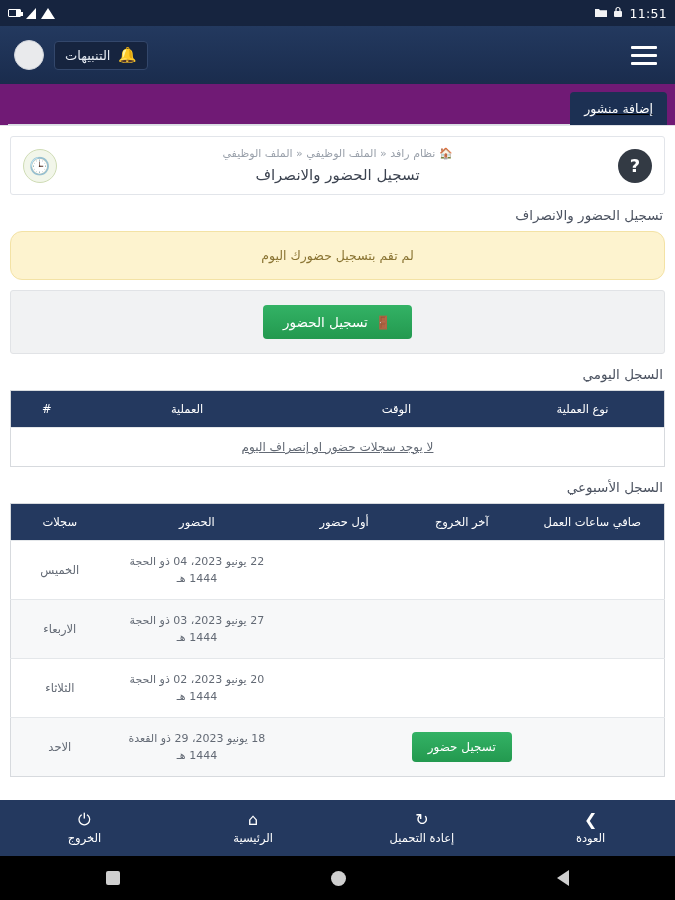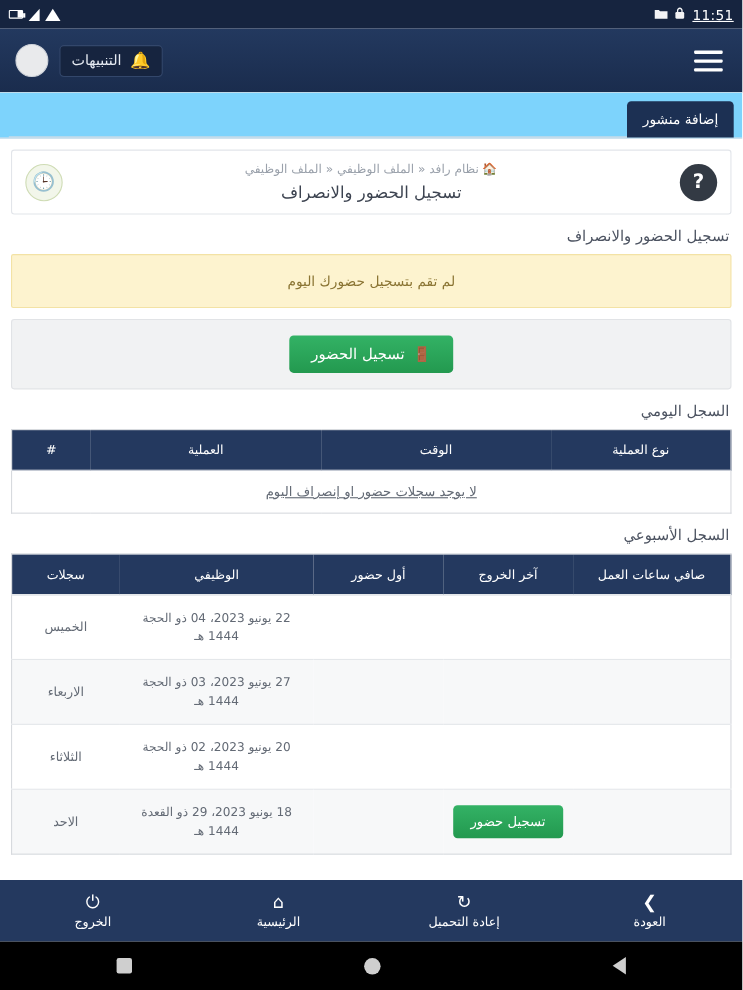--- a/index.html
+++ b/index.html
@@ -15,21 +15,21 @@
   .status-bar {
     height: 26px;
     background: #16243f;
     color: #ffffff;
     display: flex;
     align-items: center;
     justify-content: space-between;
     padding: 0 8px;
     font-size: 12px;
   }
-  .status-left { display: flex; align-items: flex-end; gap: 6px; text-decoration: underline; }
+  .status-left { display: flex; align-items: flex-end; gap: 6px; }
   .status-right { display: flex; align-items: center; gap: 5px; }
   .sb-icon { display: inline-block; opacity: .95; }
   .clock-txt { font-size: 12.5px; letter-spacing: .3px; }
 
   
   .app-header {
     height: 58px;
     background: #1c3053;
     background: linear-gradient(180deg,#23395f 0%, #1a2c4d 100%);
     display: flex;
@@ -60,22 +60,23 @@
     flex: 1;
     background: #ffffff;
     overflow: hidden;
     position: relative;
   }
 
   
   .tab-strip {
     display: flex;
     border-bottom: 1px solid #dfe2e7;
-    background: #7dd3fc;
+    background: #701a75;
     padding-top: 8px;
+    text-decoration: underline;
   }
   .tab-strip-inner { display: flex; width: 100%; padding: 0 8px; }
   .tab {
     background: #1c3053;
     color: #fff;
     font-size: 12.5px;
     padding: 9px 14px;
     border-radius: 4px 4px 0 0;
   }
   .tab-rest { flex: 1; border-bottom: 1px solid #d9dde3; }
@@ -123,21 +124,21 @@
   .section-title {
     text-align: right;
     font-size: 13.5px;
     color: #4c5361;
     margin: 12px 2px 8px 2px;
   }
 
   .alert-warn {
     background: #fdf3cf;
     border: 1px solid #f3e2a5;
-    border-radius: 2px;
+    border-radius: 12px;
     color: #8a7433;
     font-size: 12.5px;
     text-align: center;
     padding: 16px 10px;
   }
 
   .panel-grey {
     background: #f1f2f3;
     border: 1px solid #e1e3e6;
     border-radius: 3px;
@@ -349,21 +350,21 @@
       </tbody>
     </table>
 
     <div class="section-title">السجل الأسبوعي</div>
     <table class="tbl">
       <thead>
         <tr>
           <th style="width:22%">صافي ساعات العمل</th>
           <th style="width:18%">آخر الخروج</th>
           <th style="width:18%">أول حضور</th>
-          <th style="width:27%">الوظيفي</th>
+          <th style="width:27%">الحضور</th>
           <th style="width:15%">سجلات</th>
         </tr>
       </thead>
       <tbody>
         <tr>
           <td></td>
           <td></td>
           <td></td>
           <td class="date-cell">22 يونيو 2023، 04 ذو الحجة 1444 هـ</td>
           <td class="day-cell">الخميس</td>

